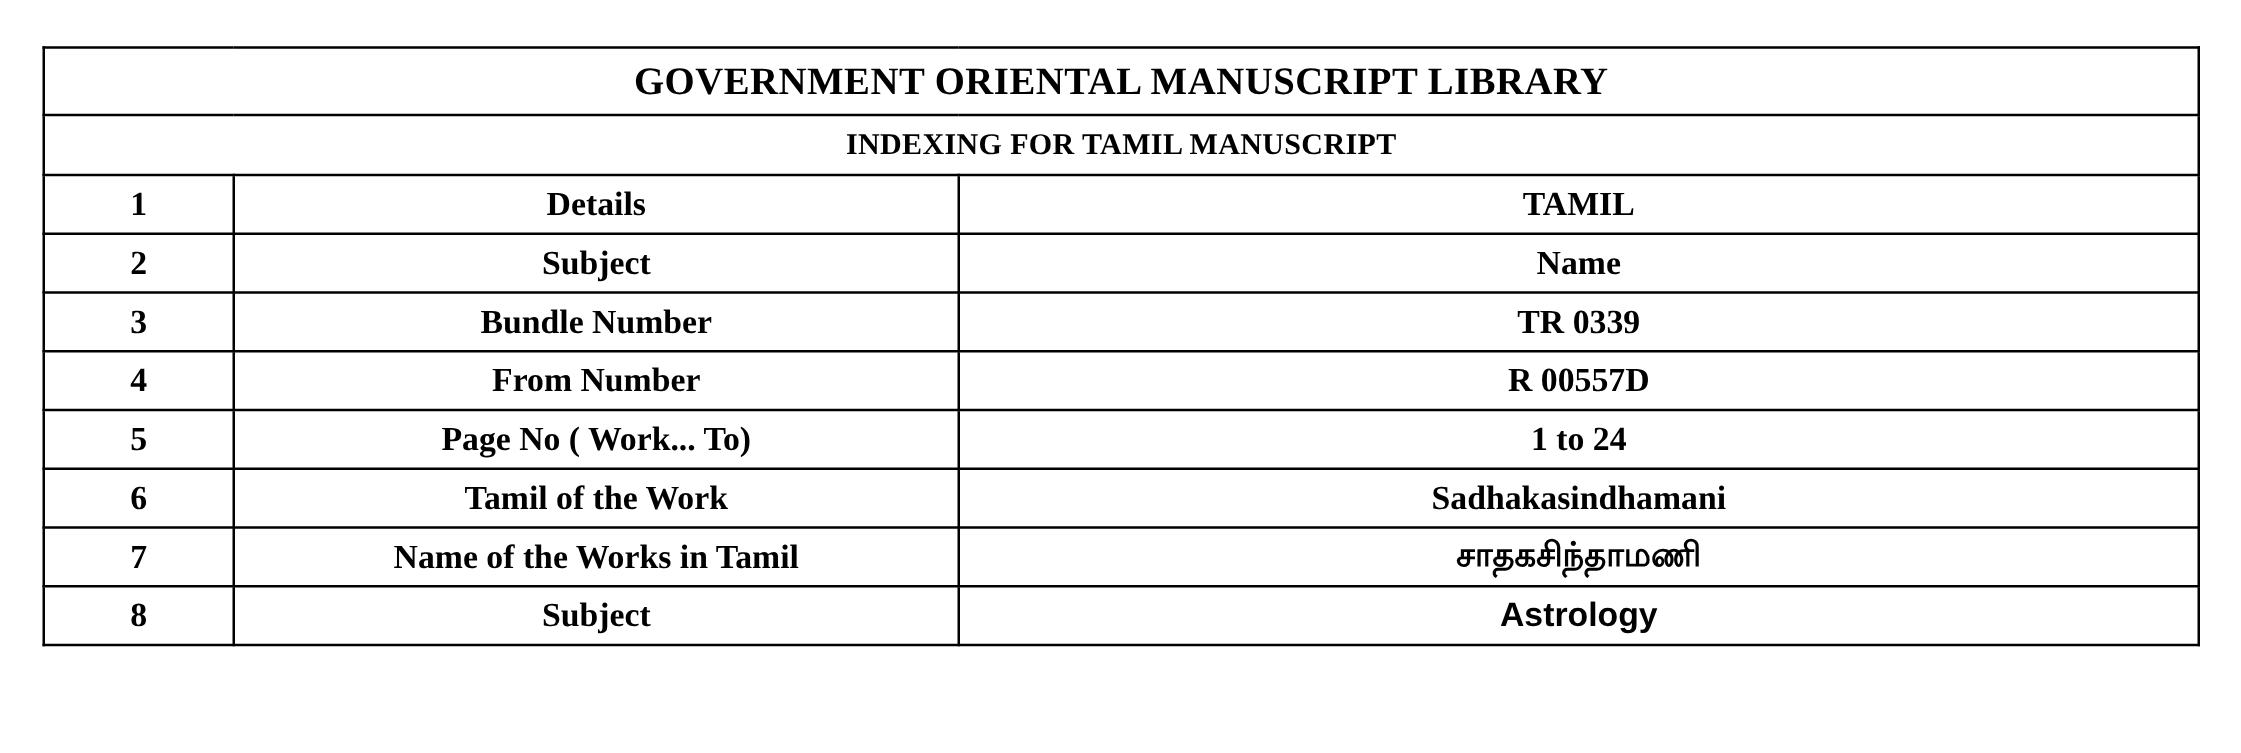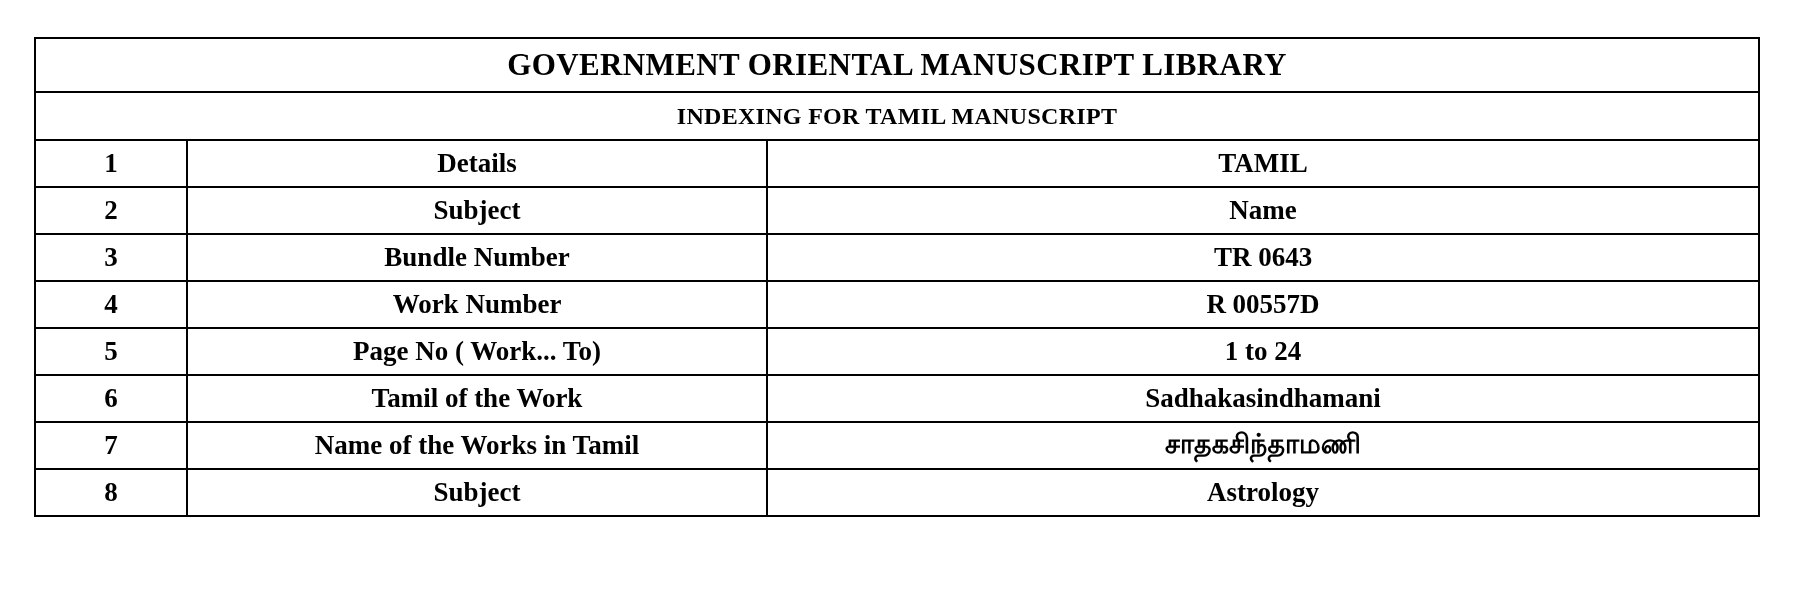--- a/index.html
+++ b/index.html
@@ -59,21 +59,21 @@
   }
   .col-sl { width: 152px; }
   .col-particulars { width: 580px; }
   .col-details { width: 992px; }
   .tamil-text {
     font-family: Liberation Serif, serif;
     font-size: 24px;
     font-weight: bold;
   }
   .subject-text {
-    font-family: Liberation Serif, serif;
+    font-family: Liberation Sans, sans-serif;
     font-size: 28px;
     font-weight: normal;
   }
 </style>
 </head>
 <body>
 
 <div class="sheet">
   <table class="doc-table">
     <colgroup>
@@ -94,25 +94,25 @@
         <td>TAMIL</td>
       </tr>
       <tr class="data-row">
         <td>2</td>
         <td>Subject</td>
         <td>Name</td>
       </tr>
       <tr class="data-row">
         <td>3</td>
         <td>Bundle Number</td>
-        <td>TR 0643</td>
+        <td>TR 0339</td>
       </tr>
       <tr class="data-row">
         <td>4</td>
-        <td>Work Number</td>
+        <td>From Number</td>
         <td>R 00557D</td>
       </tr>
       <tr class="data-row">
         <td>5</td>
         <td>Page No  ( Work... To)</td>
         <td>1 to 24</td>
       </tr>
       <tr class="data-row">
         <td>6</td>
         <td>Tamil of the Work</td>

